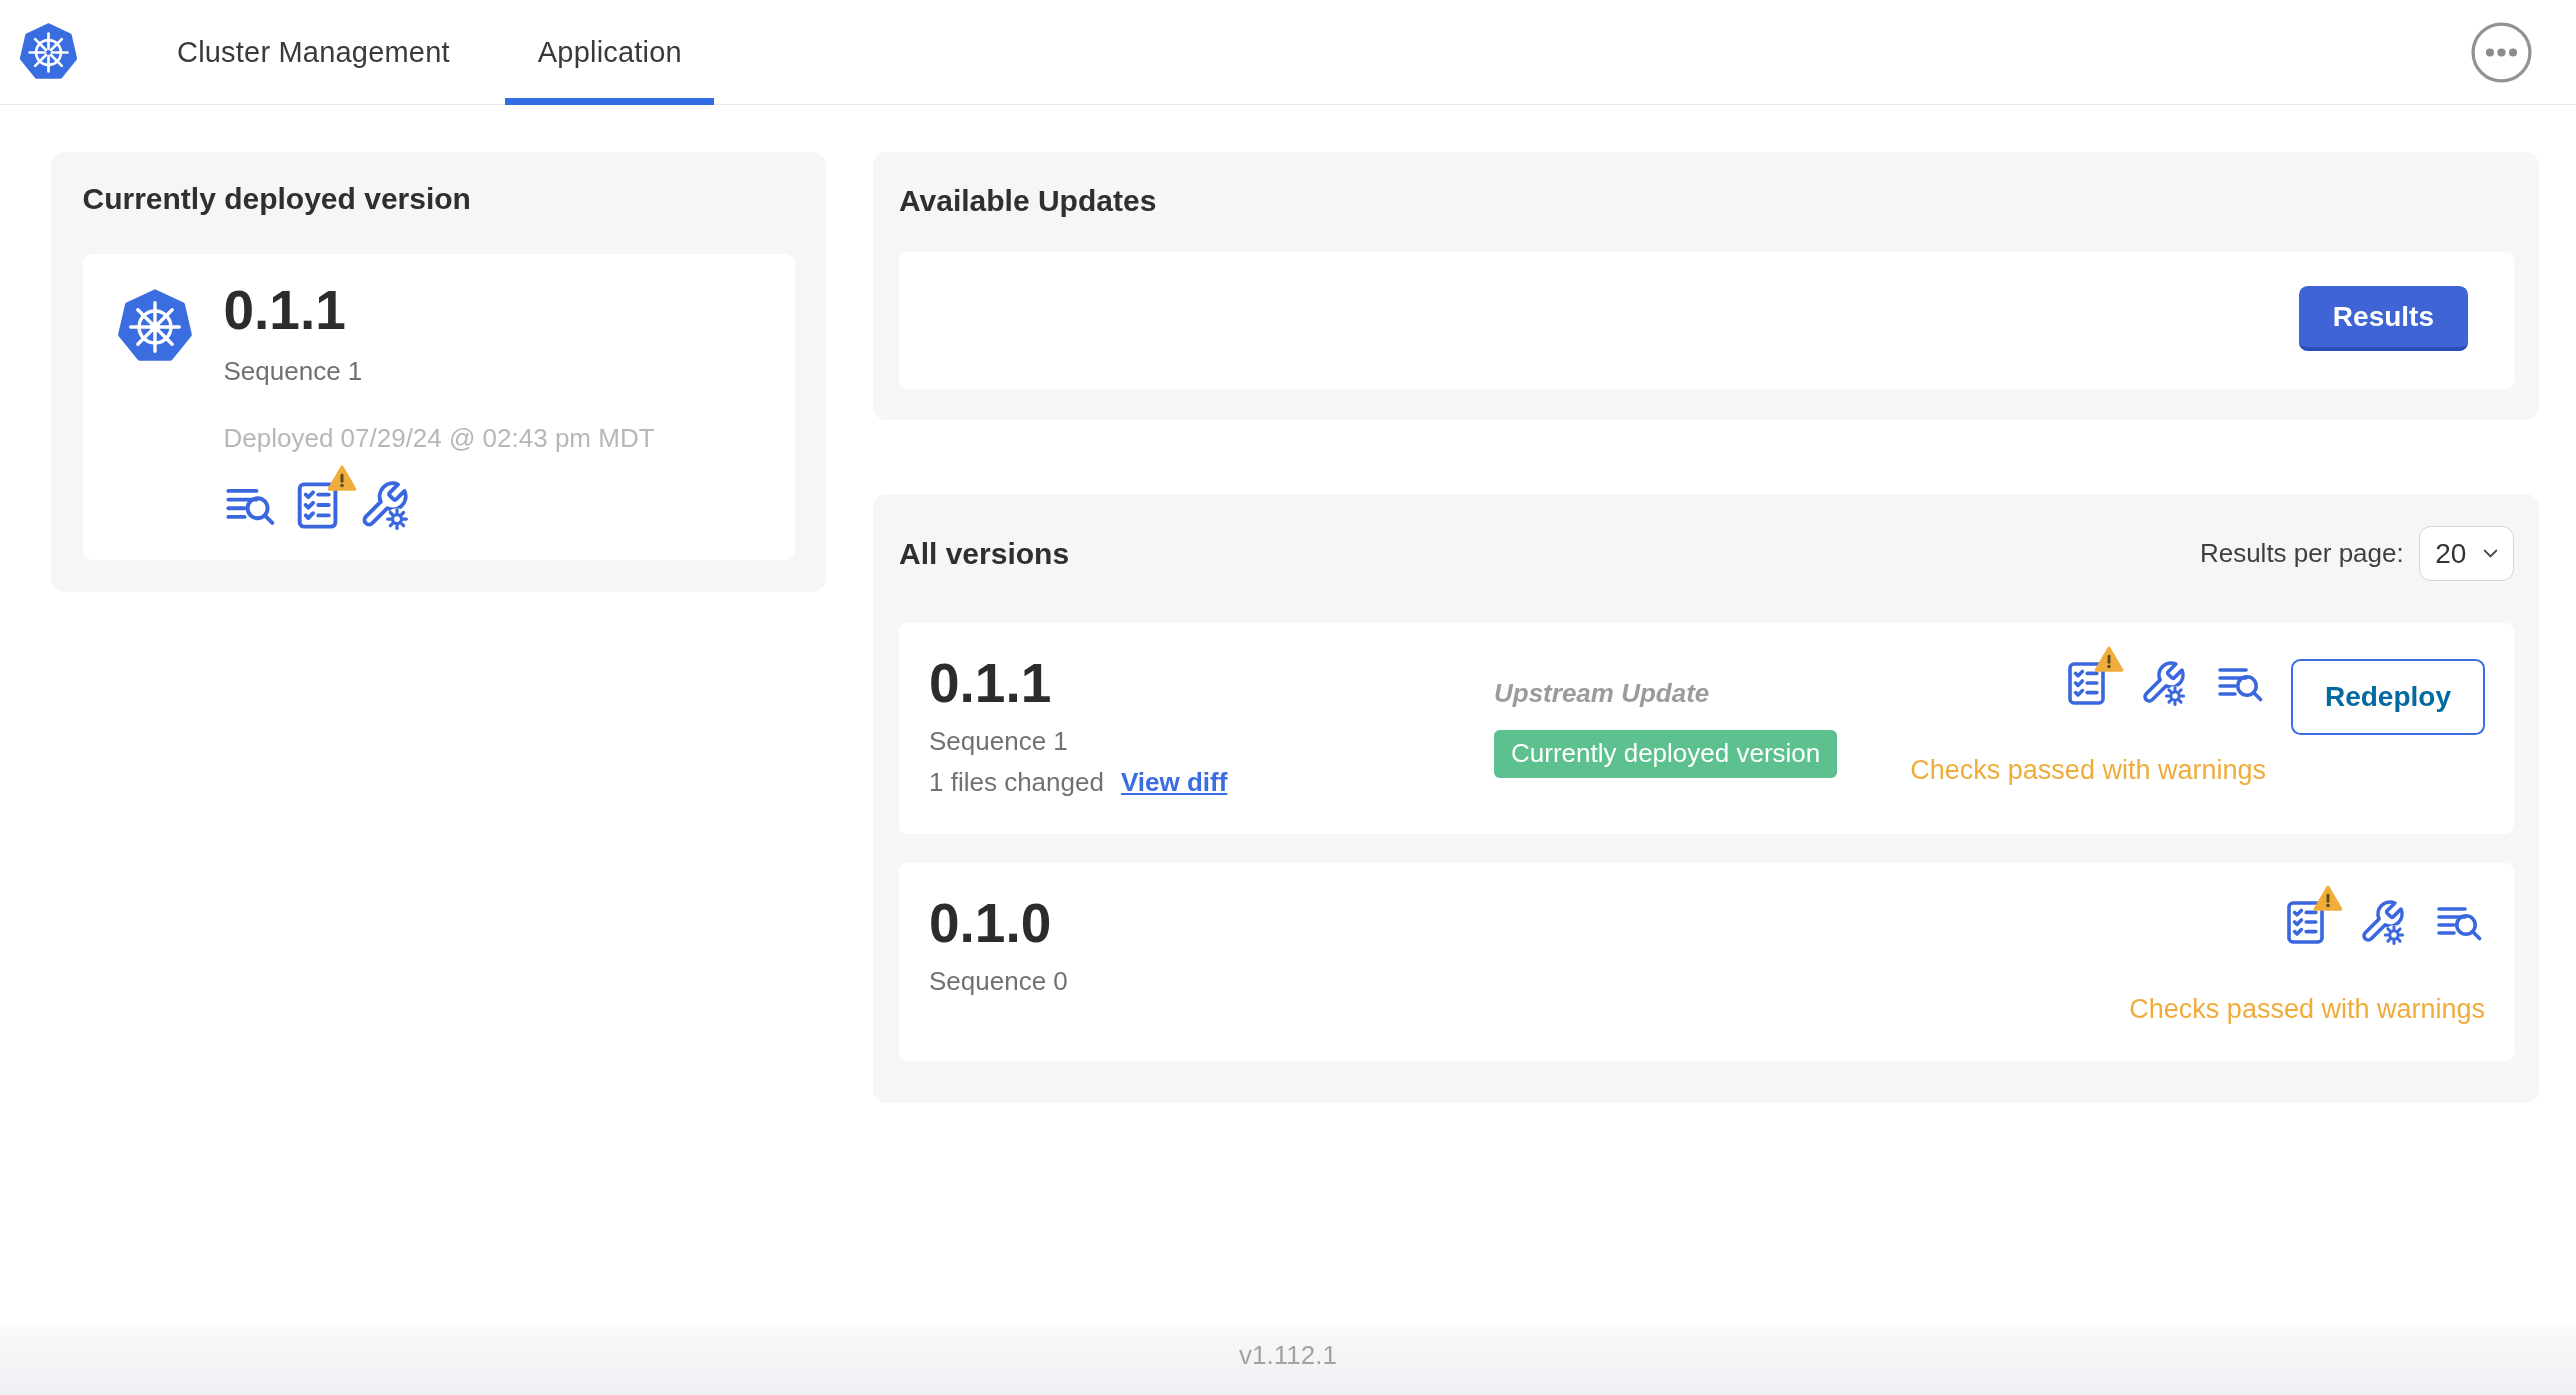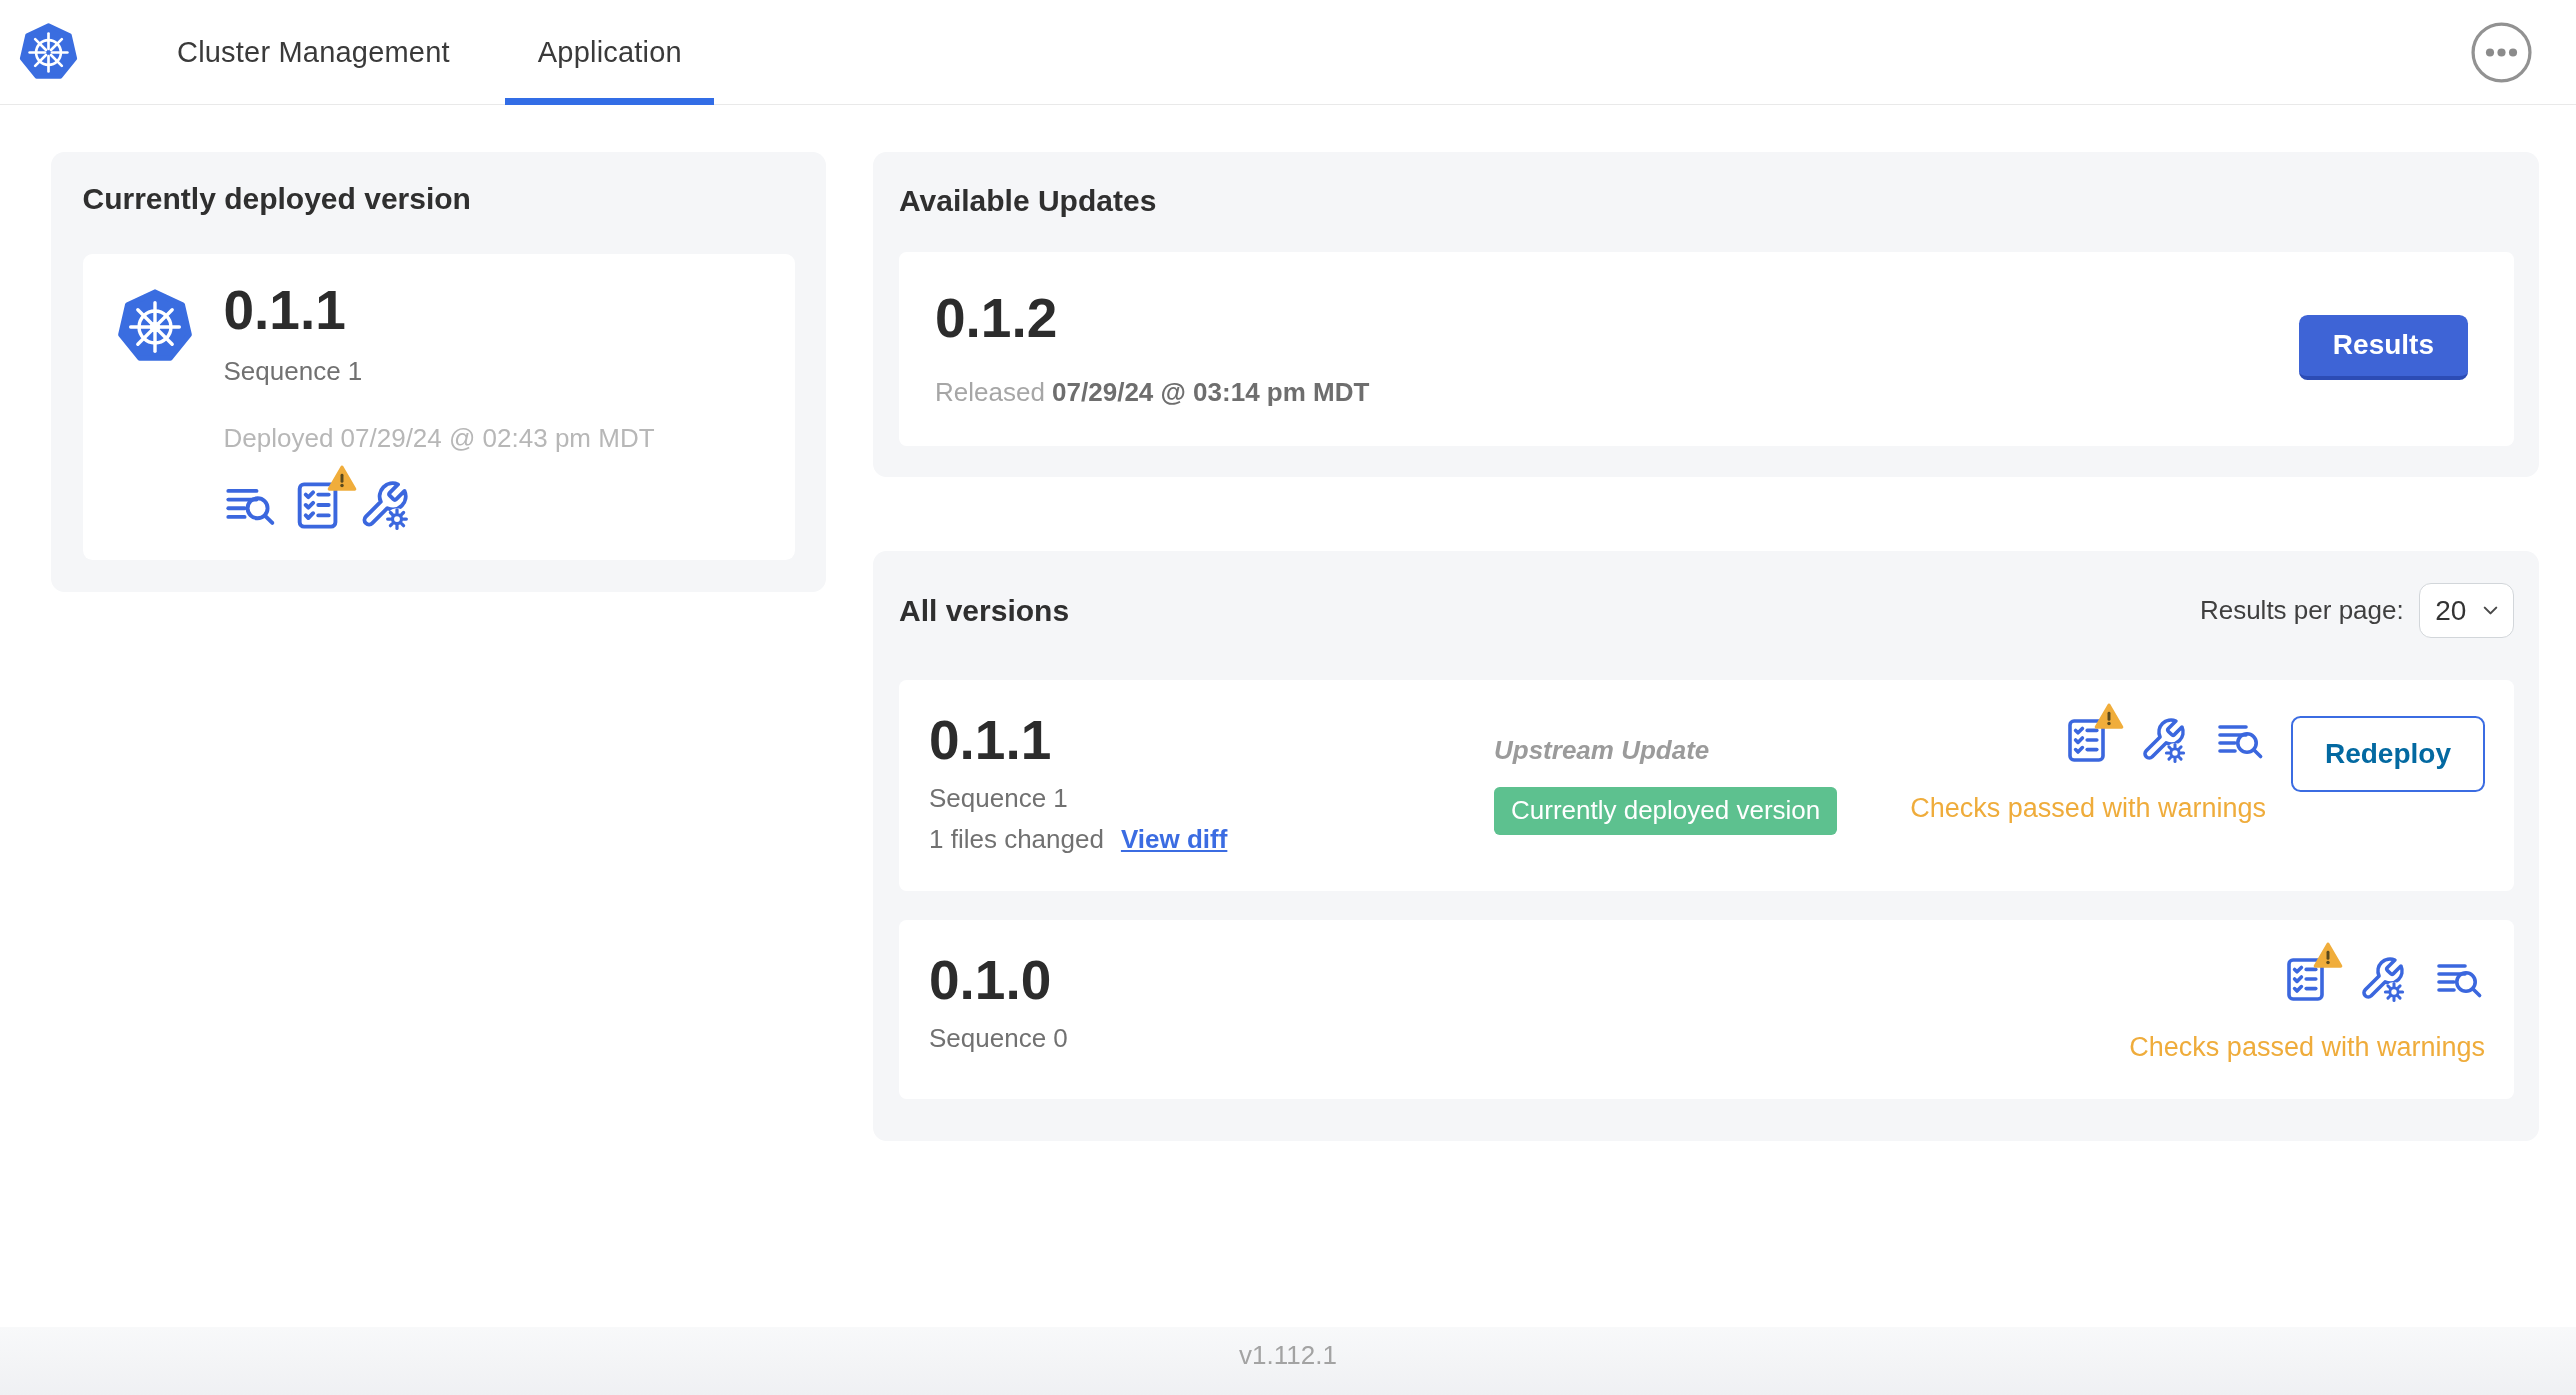--- a/index.html
+++ b/index.html
@@ -105,21 +105,21 @@
   .view-diff { color:#3b6ce2; font-weight:600; text-decoration:underline; cursor:pointer; }
   .vr-col2 { padding-top:23px; }
   .vr-source { font-size:26px; font-weight:700; color:#9b9b9b;font-style:italic; }
   .vr-badge {
     display:inline-block; margin-top:21px; padding:7.6px 17px 9.5px; border-radius:5.7px;
     color:#fff; font-size:26px;
   }
   .badge-green { background:#5dc18f; }
   .badge-gray  { background:#b2bdc4; }
   .vr-right { margin-left:auto; display:flex; gap:25px; align-items:flex-start; padding-top:3.8px; }
-  .icons-col { display:flex; flex-direction:column; align-items:flex-end; }
+  .icons-col { display:flex; flex-direction:column; align-items:flex-end;gap:19px; }
   .icons-row { display:flex; gap:29px; align-items:center; padding-right:1.9px; }
   .checks-text { margin-top:29px; font-size:27px; color:#efac3b; white-space:nowrap; cursor:pointer; }
   .redeploy-btn {
     height:76px; padding:0 32px; background:#fff;
     border:2.9px solid #3b6ce2; border-radius:9.5px;
     color:#0369a1; font-size:28px; font-weight:700; cursor:pointer;
     font-family:inherit; margin-left:0px;
   }
 
   
@@ -246,27 +246,20 @@
           </div>
         </div>
       </div>
     </div>
 
     <div class="right-col">
 
       <div class="panel updates-panel">
         <div class="panel-title">Available Updates</div>
         <div class="update-card">
-          <div>
-            <div class="upd-version">0.1.2</div>
-            <div class="upd-released">
-              <span>Released</span>
-              <b>07/29/24 @ 03:14 pm MDT</b>
-            </div>
-          </div>
           <button class="deploy-btn">Results</button>
         </div>
       </div>
 
       <div class="panel versions-panel">
         <div class="versions-head">
           <div class="panel-title">All versions</div>
           <div class="rpp">
             <span>Results per page:</span>
             <div class="rpp-select">

